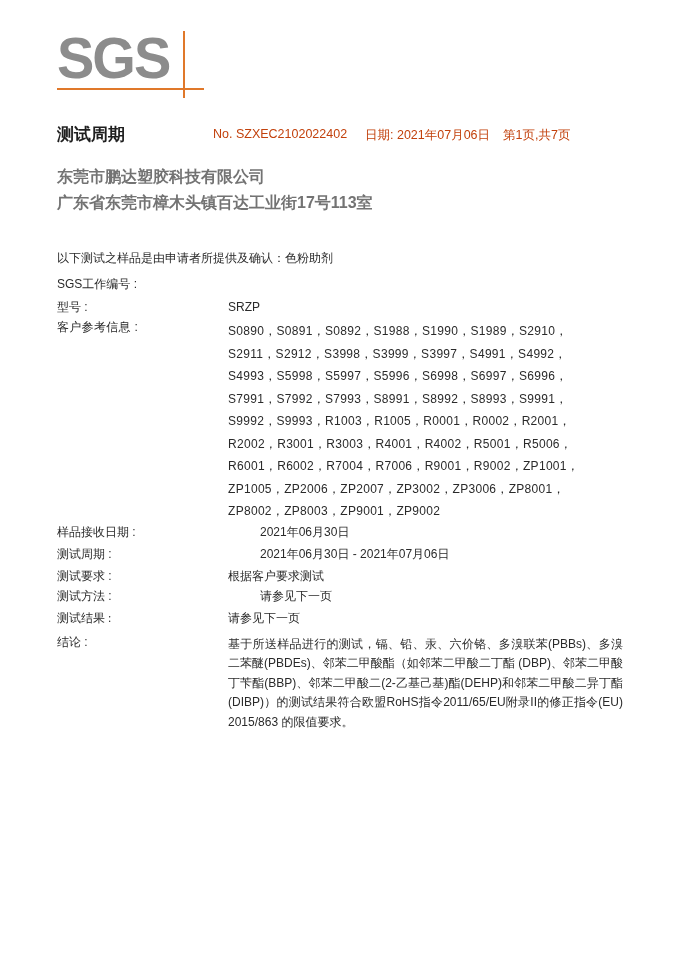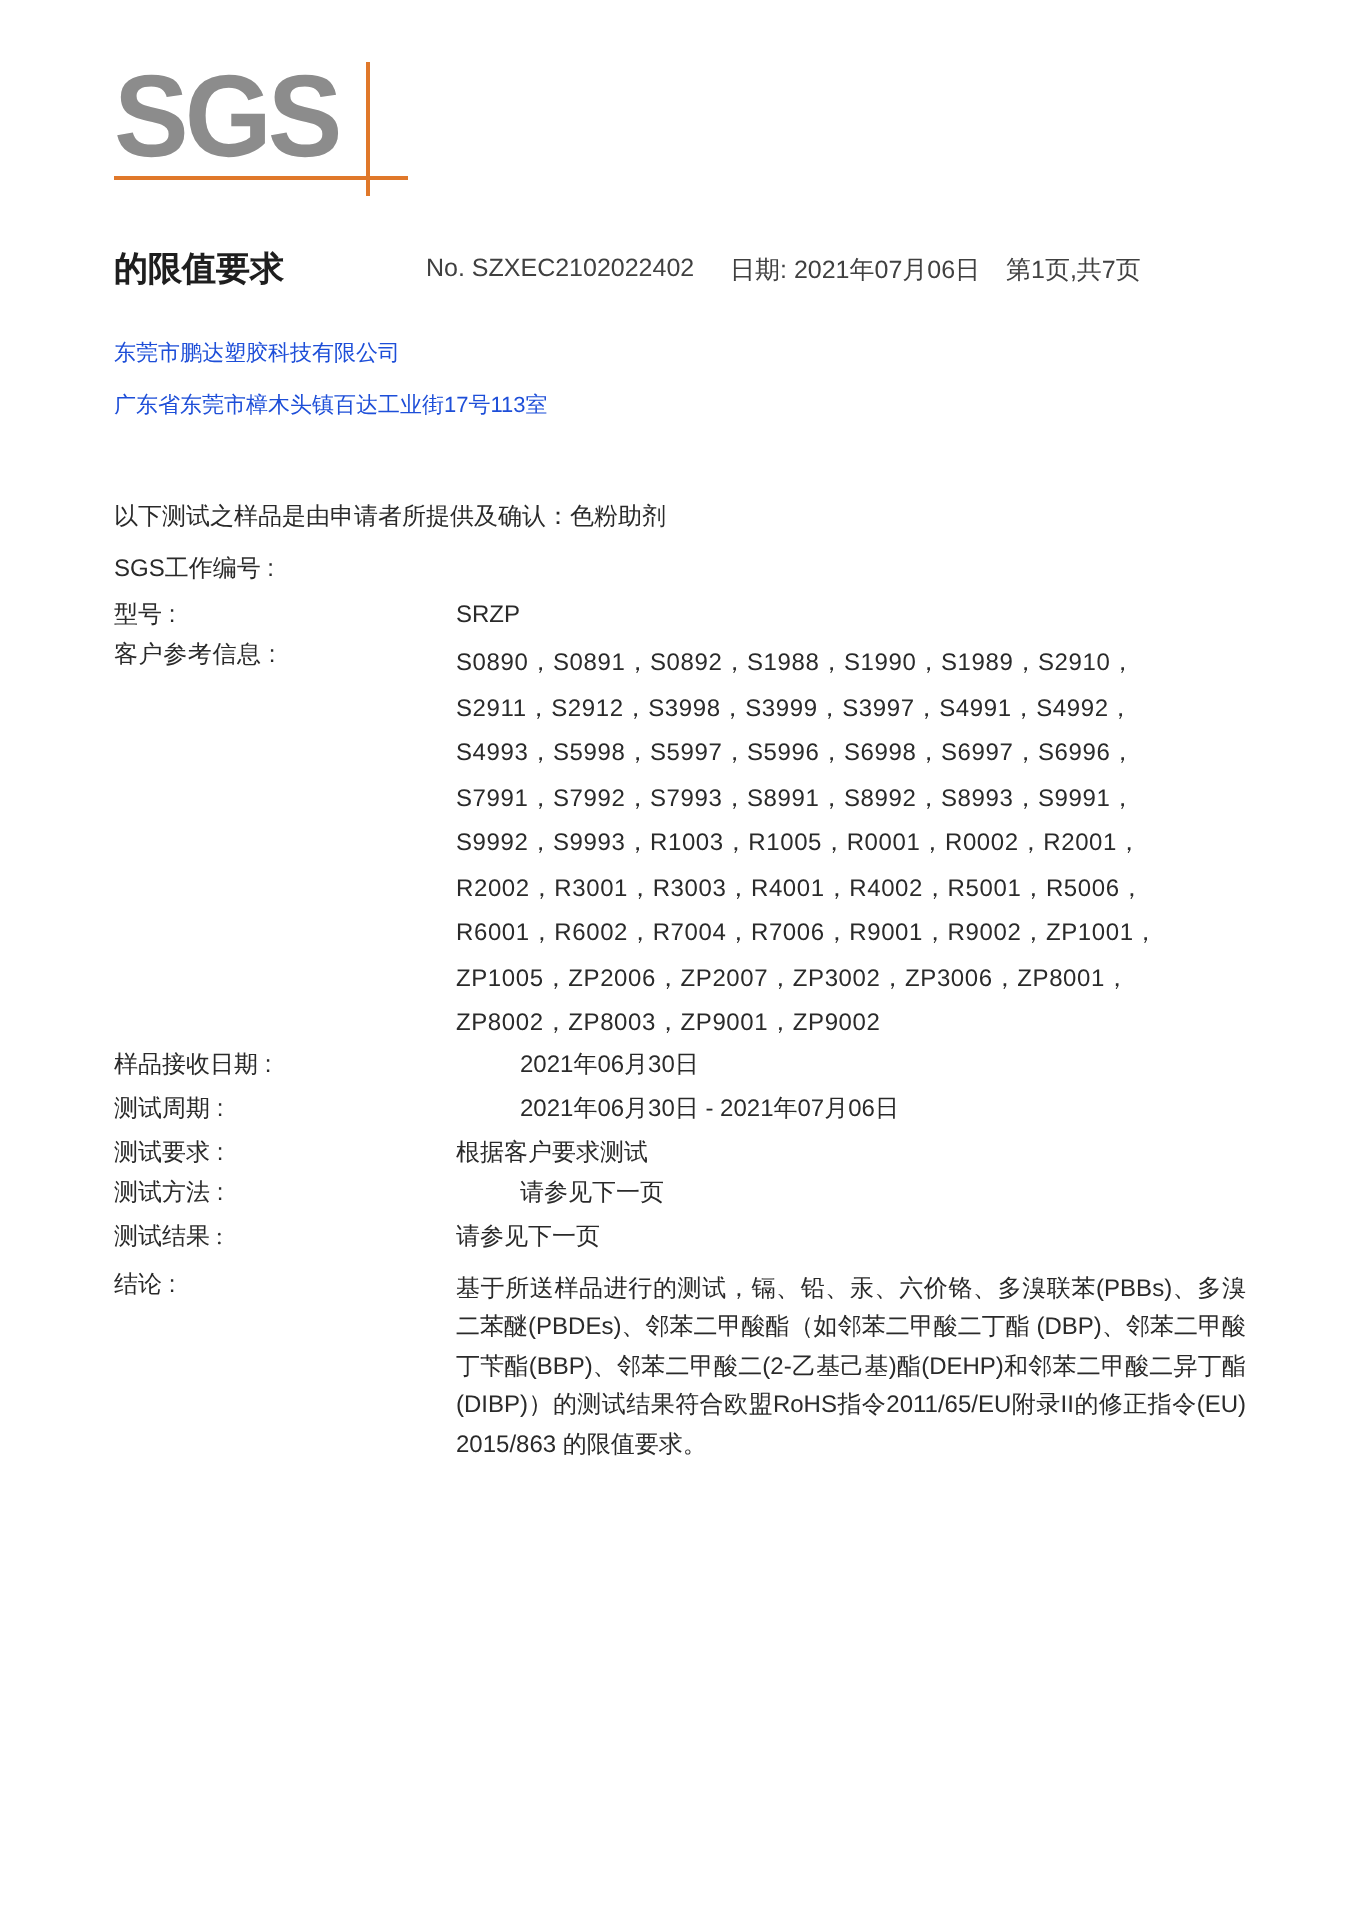--- a/index.html
+++ b/index.html
@@ -15,27 +15,27 @@
   .page{position:relative;width:677px;height:805px;background:#fff;overflow:hidden;margin:0 auto;}
 
   
   .logo{position:absolute;left:57px;top:28px;font-size:56px;line-height:58px;font-weight:bold;
         letter-spacing:-2px;color:var(--logo_gray);transform:scaleY(1.04);transform-origin:left top;}
   .logo-hline{position:absolute;left:57px;top:88px;width:147px;height:2px;background:var(--accent_orange);}
   .logo-vline{position:absolute;left:183px;top:31px;width:2px;height:67px;background:var(--accent_orange);}
 
   
   .rpt-title{position:absolute;left:57px;top:123px;font-size:17px;font-weight:bold;color:#1e1e1e;}
-  .hmeta{position:absolute;top:127px;font-size:12.5px;color:#404040;font-weight:500;white-space:nowrap;}
+  .hmeta{position:absolute;top:127px;font-size:12.5px;color:#c2410c;font-weight:500;white-space:nowrap;}
   .rpt-no{left:213px;}
   .rpt-date{left:365px;}
   .rpt-page{left:503px;}
 
   
-  .applicant{position:absolute;left:57px;top:164px;font-size:11px;font-weight:400;line-height:26px;color:#1d4ed8;}
+  .applicant{position:absolute;left:57px;top:164px;font-size:16px;font-weight:700;line-height:26px;color:#737373;}
 
   
   .main{position:absolute;left:57px;top:251px;width:566px;font-size:12px;color:var(--ink);}
   .intro{line-height:15px;margin-bottom:11px;}
   .row{display:flex;align-items:flex-start;}
   .row .lbl{width:171px;flex:none;line-height:15px;}
   .row .val{flex:1;line-height:15px;}
   .mb8{margin-bottom:8px;}
   .mb5{margin-bottom:5px;}
   .mb7{margin-bottom:7px;gap:32px;}
@@ -65,21 +65,21 @@
 </style>
 </head>
 <body>
 
 <div class="page">
 
   <div class="logo">SGS</div>
   <div class="logo-hline"></div>
   <div class="logo-vline"></div>
 
-  <div class="rpt-title">的限值要求</div>
+  <div class="rpt-title">测试周期</div>
   <div class="hmeta rpt-no">No. SZXEC2102022402</div>
   <div class="hmeta rpt-date">日期: 2021年07月06日</div>
   <div class="hmeta rpt-page">第1页,共7页</div>
 
   <div class="applicant">
     <div>东莞市鹏达塑胶科技有限公司</div>
     <div>广东省东莞市樟木头镇百达工业街17号113室</div>
   </div>
 
   <div class="main">

